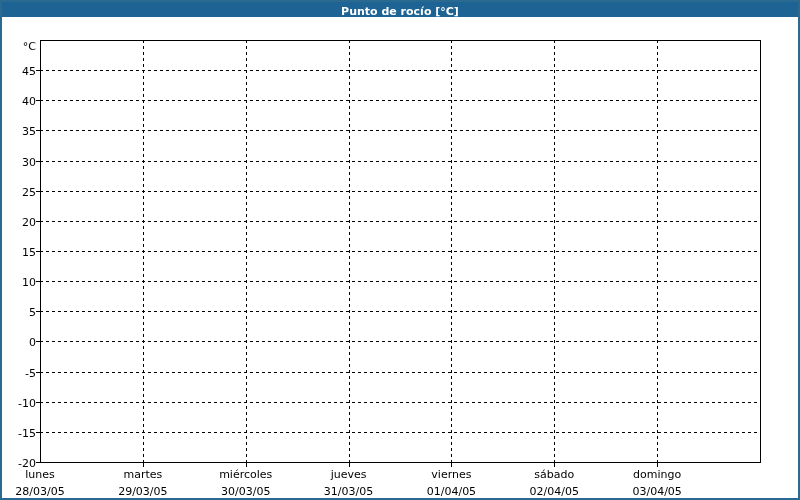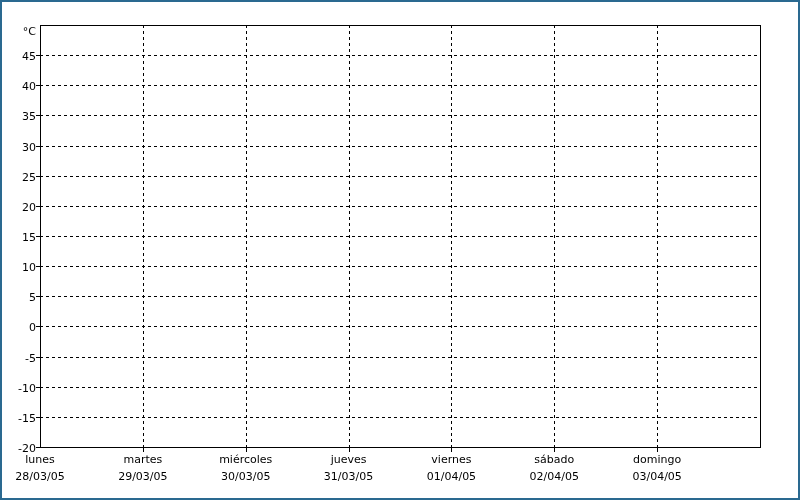--- a/index.html
+++ b/index.html
@@ -39,20 +39,23 @@
   svg text {
     font-family: "DejaVu Sans", "Liberation Sans", sans-serif;
     font-size: 11px;
     fill: #000000;
   }
 </style>
 </head>
 <body>
 
 <div class="window" style="border-color: rgb(42, 105, 144);">
+  <div class="titlebar" style="background: rgb(29, 99, 148);">
+    <span class="title" style="color: rgb(255, 255, 255);">Punto de rocío [°C]</span>
+  </div>
   <div class="chart-area">
     <svg id="chart-svg" width="796" height="481" viewBox="0 0 796 481">
         <line x1="38" y1="415.5" x2="758" y2="415.5" stroke="#000000" stroke-width="1" stroke-dasharray="3 3"></line>
         <line x1="38" y1="385.5" x2="758" y2="385.5" stroke="#000000" stroke-width="1" stroke-dasharray="3 3"></line>
         <line x1="38" y1="355.5" x2="758" y2="355.5" stroke="#000000" stroke-width="1" stroke-dasharray="3 3"></line>
         <line x1="38" y1="324.5" x2="758" y2="324.5" stroke="#000000" stroke-width="1" stroke-dasharray="3 3"></line>
         <line x1="38" y1="294.5" x2="758" y2="294.5" stroke="#000000" stroke-width="1" stroke-dasharray="3 3"></line>
         <line x1="38" y1="264.5" x2="758" y2="264.5" stroke="#000000" stroke-width="1" stroke-dasharray="3 3"></line>
         <line x1="38" y1="234.5" x2="758" y2="234.5" stroke="#000000" stroke-width="1" stroke-dasharray="3 3"></line>
         <line x1="38" y1="204.5" x2="758" y2="204.5" stroke="#000000" stroke-width="1" stroke-dasharray="3 3"></line>

